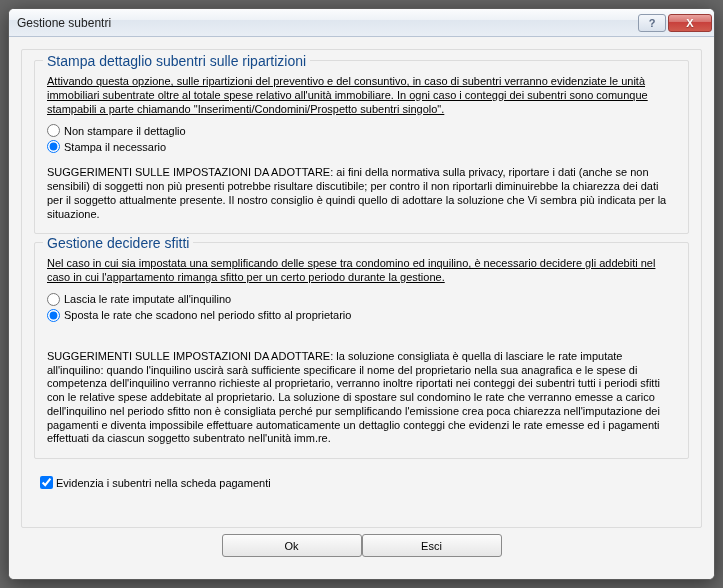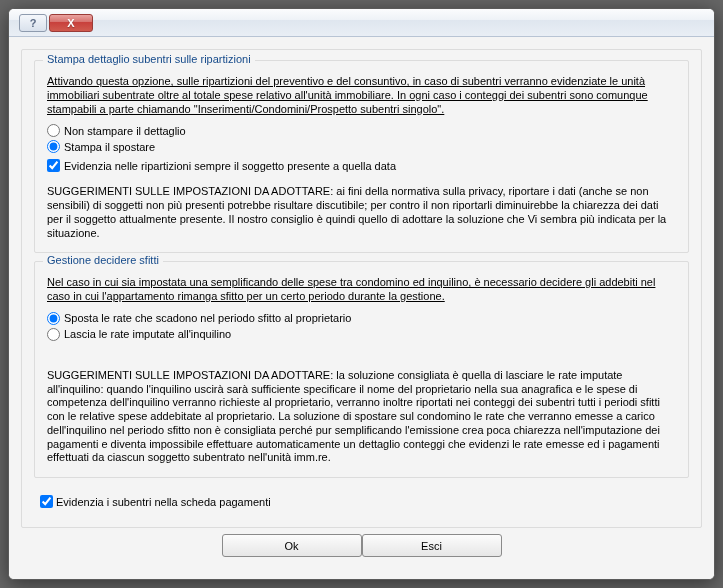--- a/index.html
+++ b/index.html
@@ -84,21 +84,21 @@
     position: relative;
     margin-bottom: 2px;
   }
   .group-label {
     position: absolute;
     top: -8px;
     left: 8px;
     background: #f4f4f4;
     padding: 0 4px;
     color: #154a8a;
-    font-size: 11px;
+    font-size: 14px;
   }
   .paragraph {
     margin: 4px 0 8px 0;
     line-height: 1.25;
     text-decoration: underline;
   }
   .radio-row, .check-row {
     display: flex;
     align-items: center;
     gap: 4px;
@@ -135,20 +135,21 @@
     color: #000;
     cursor: pointer;
   }
 </style>
 </head>
 <body>
 
 <div class="window">
 
   <div class="titlebar">
+    <div class="titlebar-title">Gestione subentri</div>
     <div class="titlebar-buttons">
       <div class="titlebar-btn">
         <span>?</span>
       </div>
       <div class="titlebar-btn close">
         <span>X</span>
       </div>
     </div>
   </div>
 
@@ -160,46 +161,42 @@
 
         <div class="paragraph">Attivando questa opzione, sulle ripartizioni del preventivo e del consuntivo, in caso di subentri verranno evidenziate le unità immobiliari subentrate oltre al totale spese relativo all'unità immobiliare. In ogni caso i conteggi dei subentri sono comunque stampabili a parte chiamando "Inserimenti/Condomini/Prospetto subentri singolo".</div>
 
         <label class="radio-row">
           <input type="radio" name="g1" style="">
           <span>Non stampare il dettaglio</span>
         </label>
 
         <label class="radio-row">
           <input type="radio" name="g1" checked="" style="">
-          <span>Stampa il spostare</span>
-        </label>
-
-        <label class="check-row" style="margin-top:6px;">
-          <input type="checkbox" checked="" style="">
-          <span>Evidenzia nelle ripartizioni sempre il soggetto presente a quella data</span>
-        </label>
+          <span>Stampa il necessario</span>
+        </label>
+
 
         <div class="advice">
           <span class="advice-head">SUGGERIMENTI SULLE IMPOSTAZIONI DA ADOTTARE: </span><span>ai fini della normativa sulla privacy, riportare i dati (anche se non sensibili) di soggetti non più presenti potrebbe risultare discutibile; per contro il non riportarli diminuirebbe la chiarezza dei dati per il soggetto attualmente presente. Il nostro consiglio è quindi quello di adottare la soluzione che Vi sembra più indicata per la situazione.</span>
         </div>
       </div>
 
       <div class="group">
         <div class="group-label">Gestione decidere sfitti</div>
 
         <div class="paragraph">Nel caso in cui sia impostata una semplificando delle spese tra condomino ed inquilino, è necessario decidere gli addebiti nel caso in cui l'appartamento rimanga sfitto per un certo periodo durante la gestione.</div>
 
         <label class="radio-row">
+          <input type="radio" name="g2" style="">
+          <span>Lascia le rate imputate all'inquilino</span>
+        </label>
+
+        <label class="radio-row">
           <input type="radio" name="g2" checked="" style="">
           <span>Sposta le rate che scadono nel periodo sfitto al proprietario</span>
-        </label>
-
-        <label class="radio-row">
-          <input type="radio" name="g2" style="">
-          <span>Lascia le rate imputate all'inquilino</span>
         </label>
 
         <div class="advice" style="margin-top:28px;">
           <span class="advice-head">SUGGERIMENTI SULLE IMPOSTAZIONI DA ADOTTARE: </span><span>la soluzione consigliata è quella di lasciare le rate imputate all'inquilino: quando l'inquilino uscirà sarà sufficiente specificare il nome del proprietario nella sua anagrafica e le spese di competenza dell'inquilino verranno richieste al proprietario, verranno inoltre riportati nei conteggi dei subentri tutti i periodi sfitti con le relative spese addebitate al proprietario. La soluzione di spostare sul condomino le rate che verranno emesse a carico dell'inquilino nel periodo sfitto non è consigliata perché pur semplificando l'emissione crea poca chiarezza nell'imputazione dei pagamenti e diventa impossibile effettuare automaticamente un dettaglio conteggi che evidenzi le rate emesse ed i pagamenti effettuati da ciascun soggetto subentrato nell'unità imm.re.</span>
         </div>
       </div>
 
       <label class="bottom-check">
         <input type="checkbox" checked="" style="">
         <span>Evidenzia i subentri nella scheda pagamenti</span>

